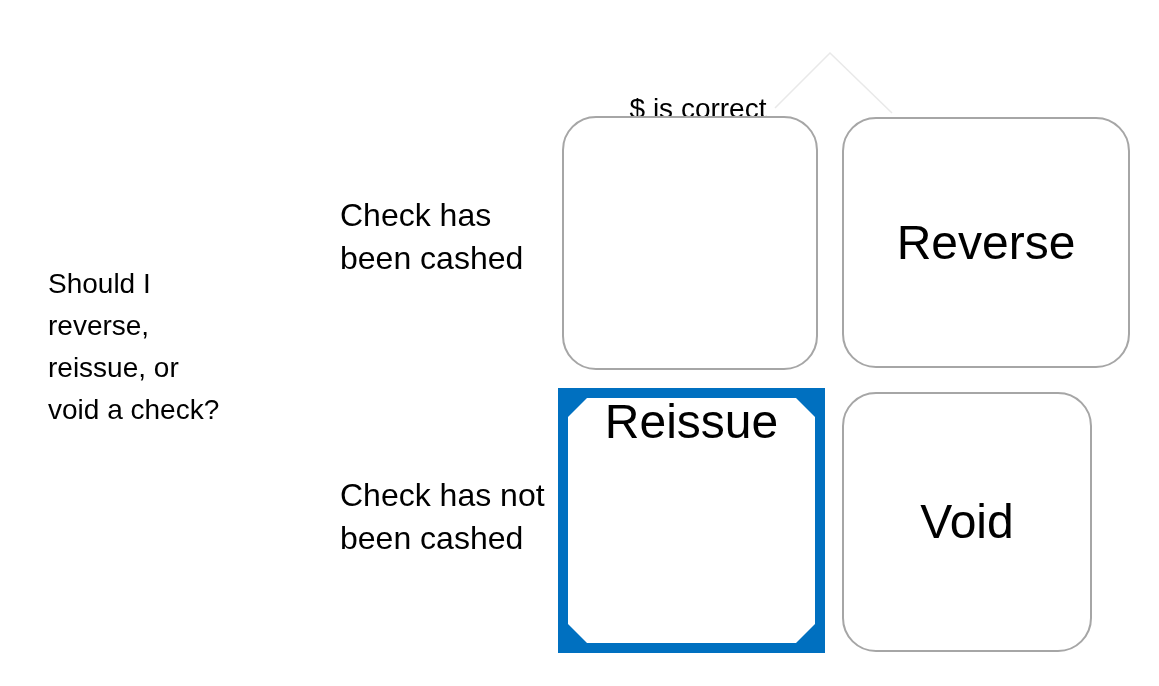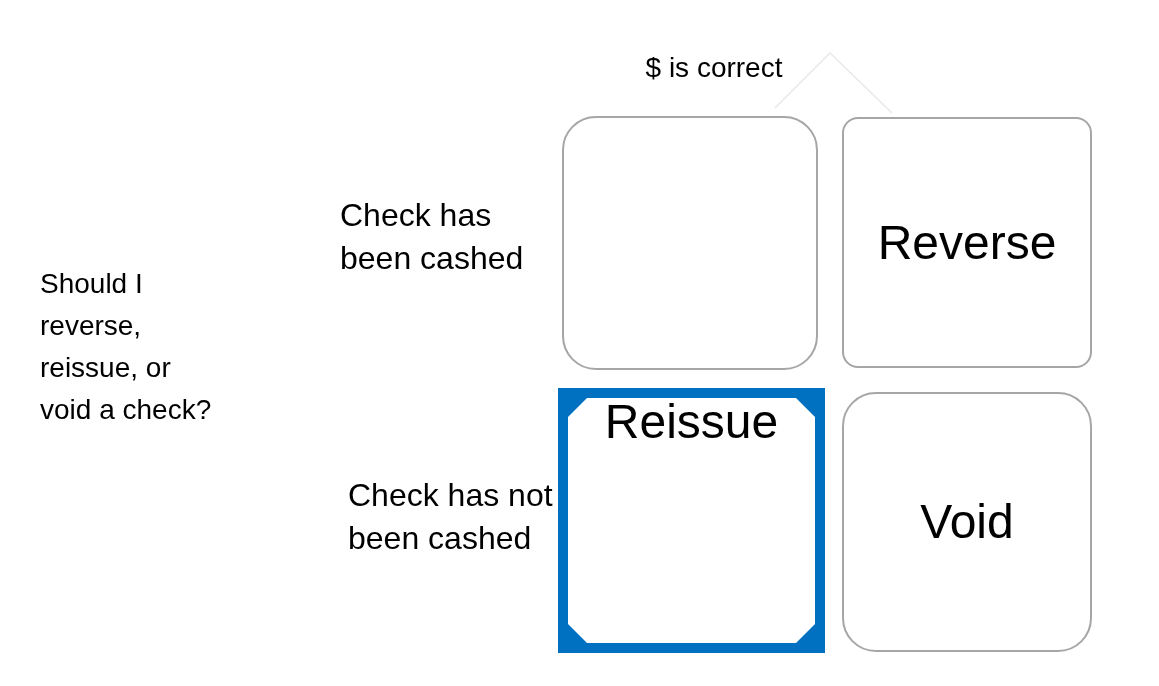--- a/index.html
+++ b/index.html
@@ -27,54 +27,54 @@
     pointer-events: none;
   }
   .peak-svg polyline {
     fill: none;
     stroke: var(--faint);
     stroke-width: 1.5;
     stroke-linejoin: miter;
   }
   .question {
     position: absolute;
-    left: 40px;
+    left: 48px;
     top: 263px;
     font-size: 28px;
     line-height: 42px;
     white-space: pre-line;
   }
   .col-header {
     position: absolute;
     top: 52px;
     font-size: 28px;
     text-align: center;
   }
-  .col-header.c1 { left: 586px; width: 256px; }
+  .col-header.c1 { left: 570px; width: 256px; margin-top: 41px; }
   .col-header.c2 { left: 842px; width: 250px; }
   .row-label {
     position: absolute;
     left: 340px;
     font-size: 32px;
     line-height: 43px;
     white-space: pre-line;
   }
   .row-label.r1 { top: 194px; }
-  .row-label.r2 { top: 474px; margin-left: 8px; }
+  .row-label.r2 { top: 474px; }
   .cell {
     position: absolute;
     background: var(--bg);
     border: 2px solid var(--cell-border);
     border-radius: 34px;
     display: flex;
     align-items: center;
     justify-content: center;
   }
   .cell.tl { left: 562px; top: 116px; width: 256px; height: 254px; }
-  .cell.tr { left: 842px; top: 117px; width: 250px; height: 251px; border-radius: 16px; }
+  .cell.tr { left: 842px; top: 117px; width: 288px; height: 251px; }
   .cell.br { left: 842px; top: 392px; width: 250px; height: 260px; }
   .cell-text {
     font-size: 48px;
     line-height: 1;
     color: var(--text);
   }
   .cell-highlight {
     position: absolute;
     left: 558px; top: 388px;
     width: 267px; height: 265px;

